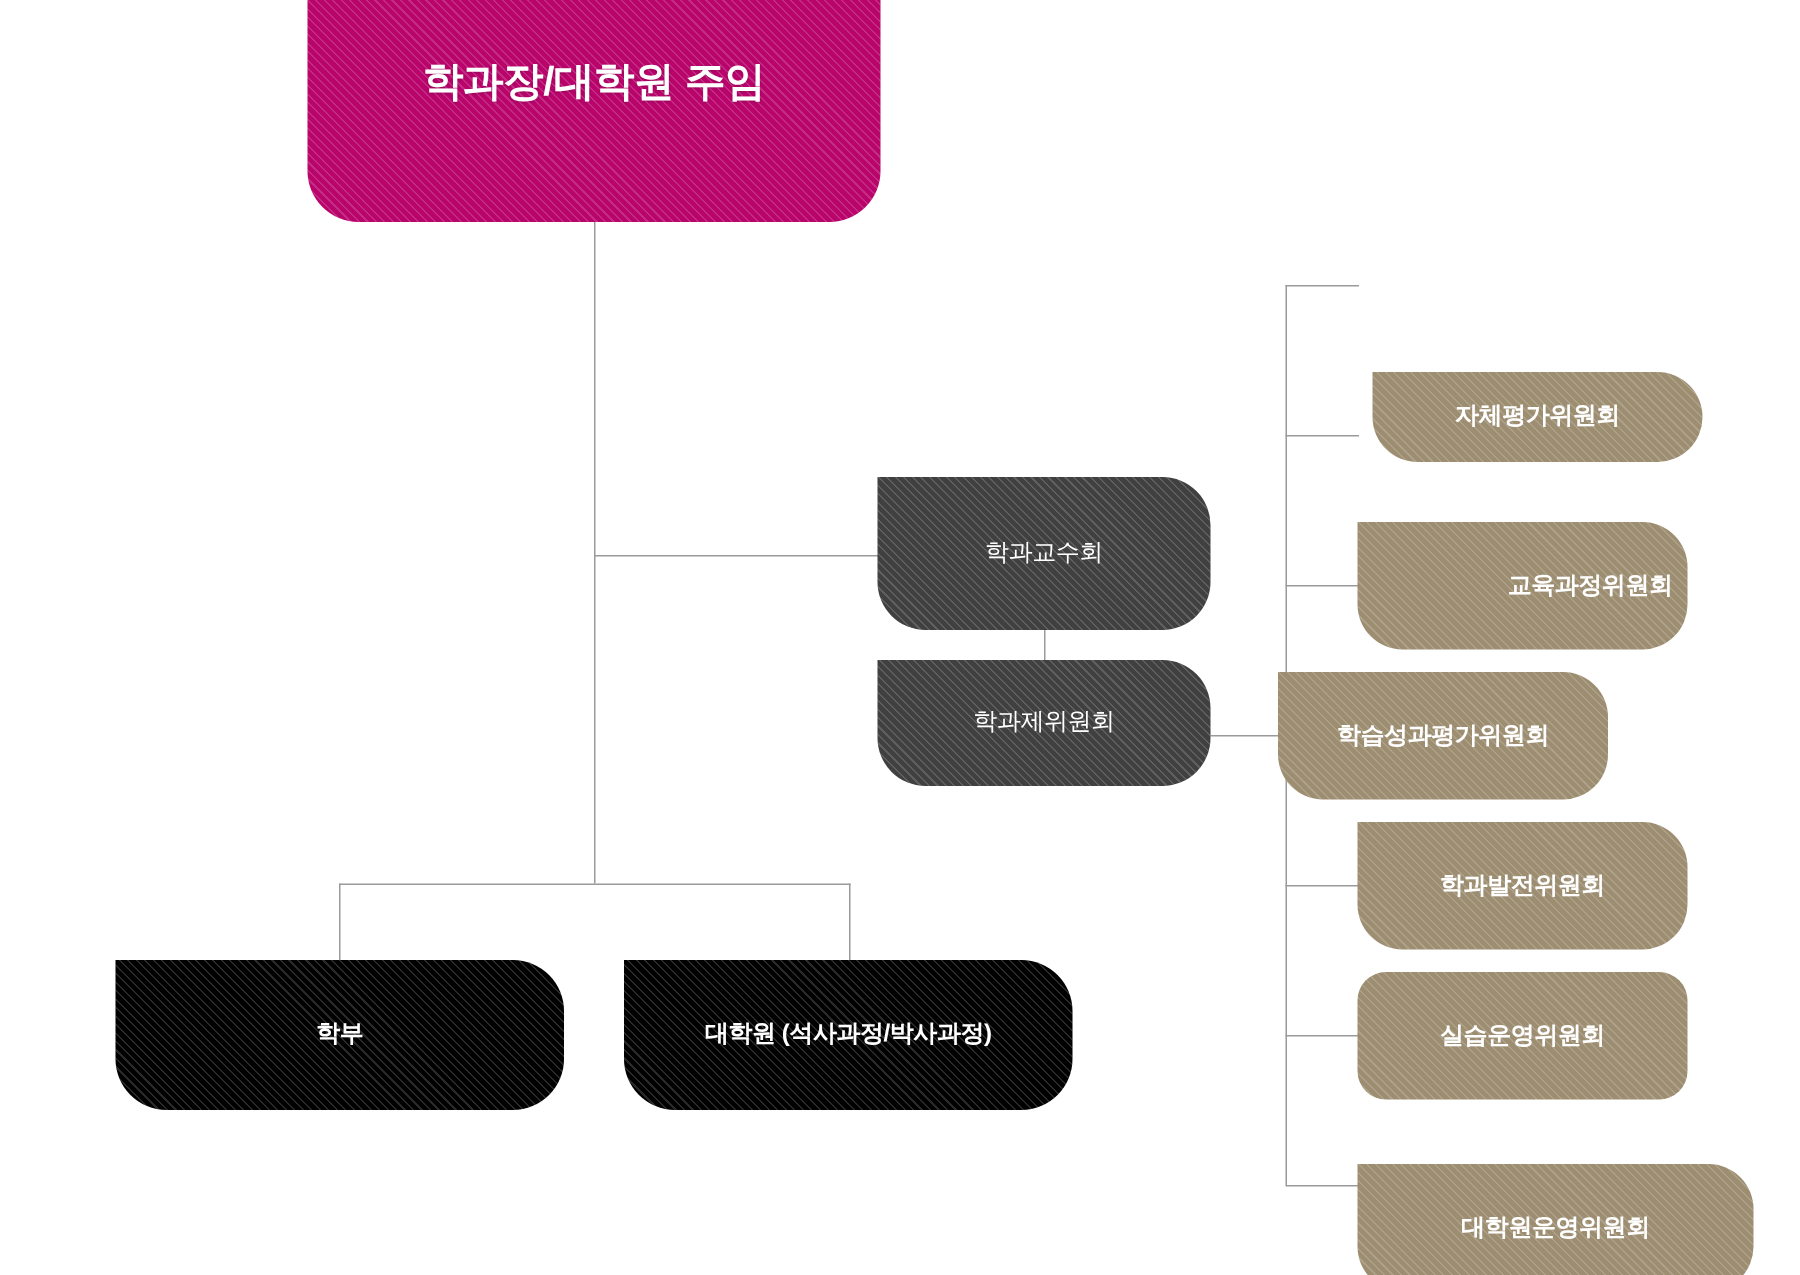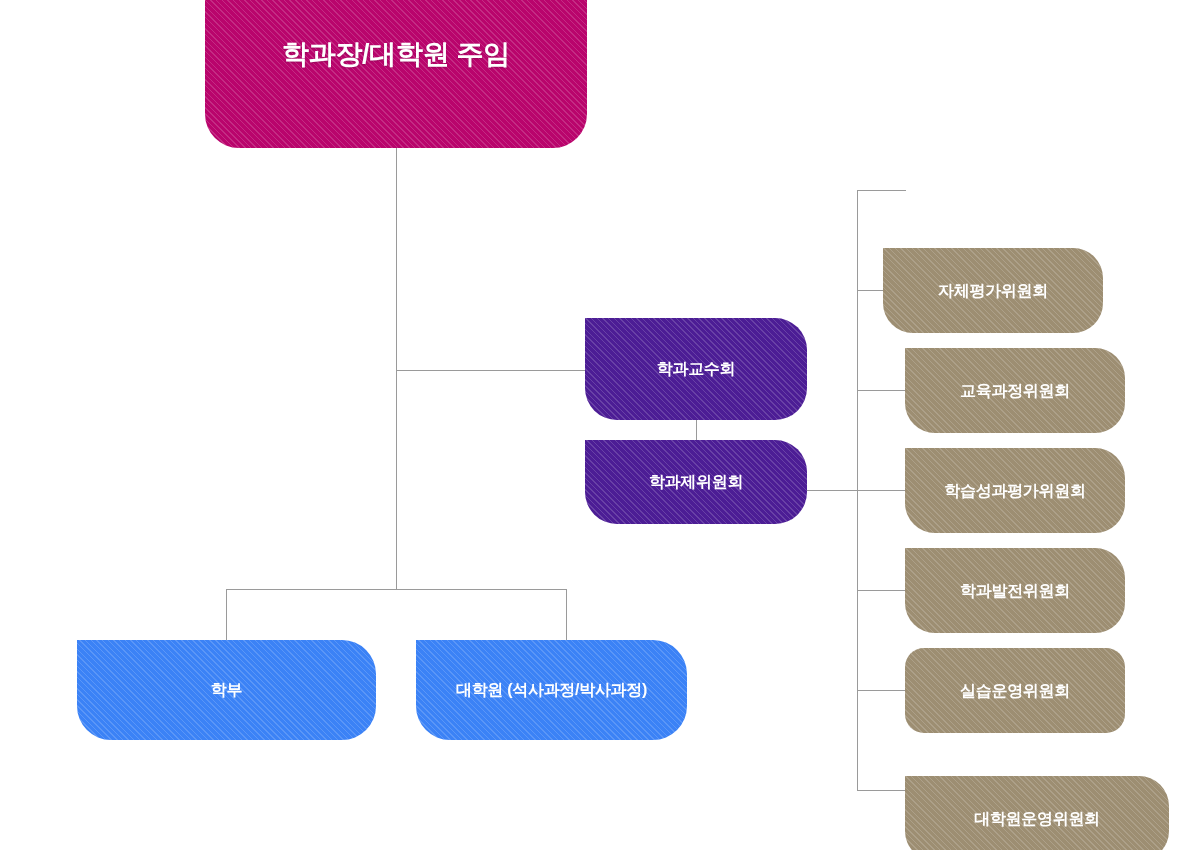--- a/index.html
+++ b/index.html
@@ -68,29 +68,29 @@
   .node-root {
     background: #b9046c;
     border-radius: 34px;
     font-size: 27px;
     font-weight: bold;
     text-shadow: 0 1px 2px rgba(0,0,0,0.18);
   }
 
   
   .node-blue {
-    background: #4c1d95;
+    background: #404040;
     border-radius: 0 32px 32px 32px;
     font-size: 16px;
-    font-weight: bold;
+    font-weight: normal;
   }
 
   
   .node-orange {
-    background: #3b82f6;
+    background: #000000;
     border-radius: 0 34px 34px 34px;
     font-size: 16px;
     font-weight: bold;
   }
 
   
   .node-taupe {
     background: #9d8e72;
     border-radius: 0 30px 30px 30px;
     font-size: 16px;
@@ -133,34 +133,34 @@
   </div>
 
   <div class="node node-blue" style="left:585px; top:440px; width:222px; height:84px;">
     <span class="label">학과제위원회</span>
   </div>
 
   <div class="node node-orange" style="left:77px; top:640px; width:299px; height:100px;">
     <span class="label">학부</span>
   </div>
 
-  <div class="node node-orange" style="left:416px; top:640px; width:271px; height:100px;">
+  <div class="node node-orange" style="left:416px; top:640px; width:299px; height:100px;">
     <span class="label">대학원 (석사과정/박사과정)</span>
   </div>
 
 
-  <div class="node node-taupe" style="left:883px; top:248px; width:220px; height:85px;">
+  <div class="node node-taupe" style="left:915px; top:248px; width:220px; height:60px;">
     <span class="label">자체평가위원회</span>
   </div>
 
-  <div class="node node-taupe" style="left:905px; top:348px; width:220px; height:85px;">
+  <div class="node node-taupe" style="left:905px; top:348px; width:220px; height:85px;justify-content:flex-end;">
     <span class="label">교육과정위원회</span>
   </div>
 
-  <div class="node node-taupe" style="left:905px; top:448px; width:220px; height:85px;">
+  <div class="node node-taupe" style="left:852px; top:448px; width:220px; height:85px;">
     <span class="label">학습성과평가위원회</span>
   </div>
 
   <div class="node node-taupe" style="left:905px; top:548px; width:220px; height:85px;">
     <span class="label">학과발전위원회</span>
   </div>
 
   <div class="node node-taupe" style="left:905px; top:648px; width:220px; height:85px;border-radius:19px;">
     <span class="label">실습운영위원회</span>
   </div>

